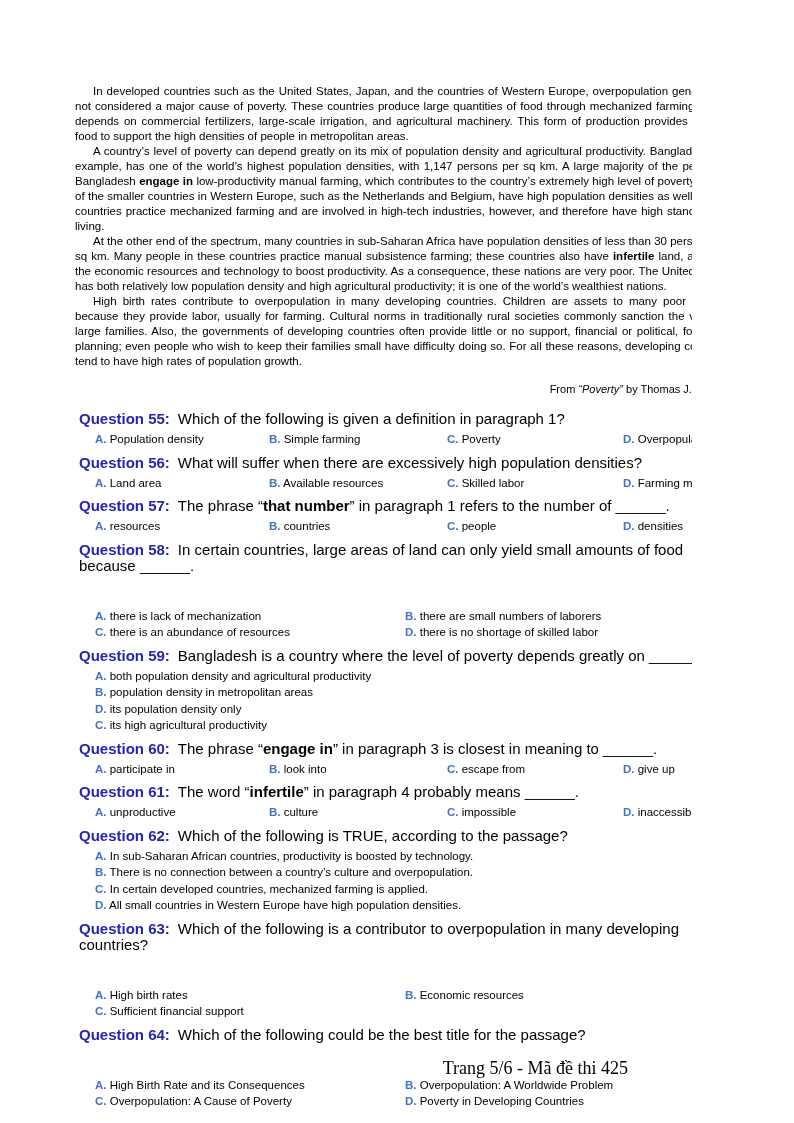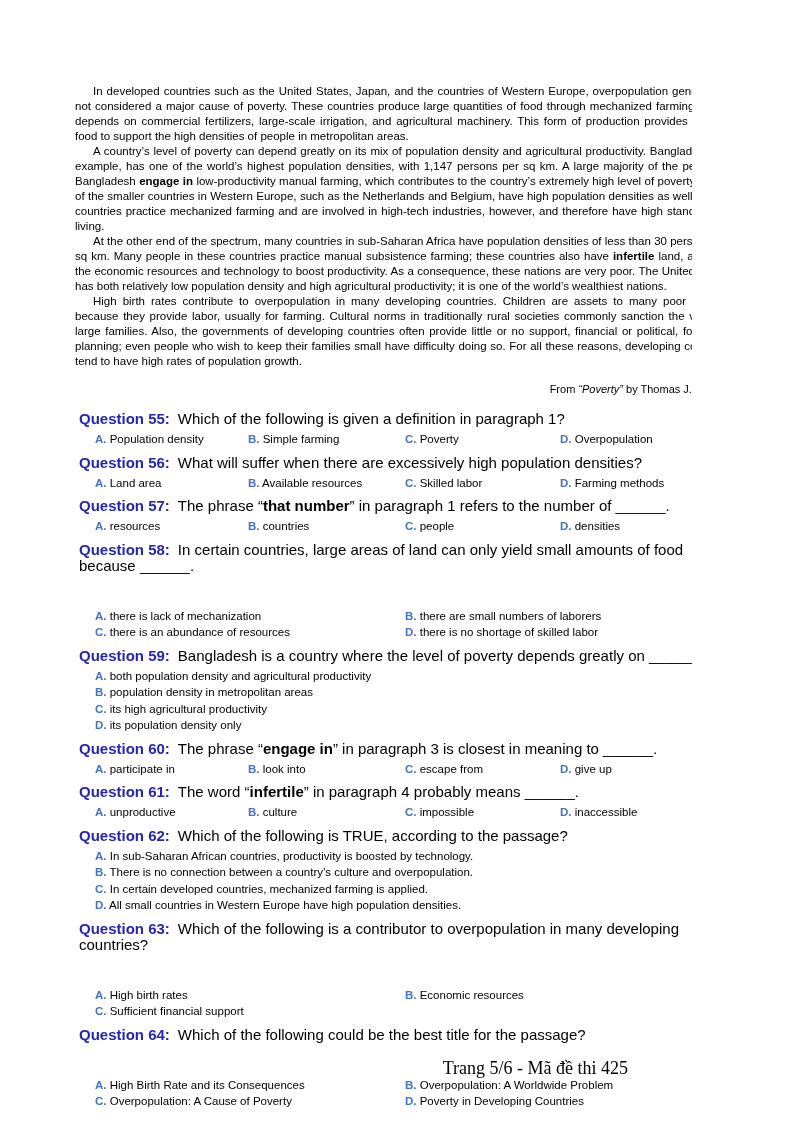--- a/index.html
+++ b/index.html
@@ -39,21 +39,21 @@
   .qlabel {
     font-weight:bold;
     color:#2525b0;
     margin-right:8px;
   }
   .options {
     padding-left:20px;
     font-size:11.5px;
     line-height:16.5px;
   }
-  .options.four { display:grid; grid-template-columns:153px 157px 155px 1fr; }
+  .options.four { display:grid; grid-template-columns:153px 157px 155px 1fr;gap:21px; }
   .options.two  { display:grid; grid-template-columns:310px 1fr;margin-top:34px; }
   .options.one  { display:block; }
   .opt { white-space:nowrap; overflow:visible; }
   .letter {
     font-weight:bold;
     color:#4472c4;
   }
   .footer {
     position:absolute;
     top:1058px;
@@ -110,22 +110,22 @@
             <div class="opt"><span class="letter">B.</span><span> there are small numbers of laborers</span></div>
             <div class="opt"><span class="letter">C.</span><span> there is an abundance of resources</span></div>
             <div class="opt"><span class="letter">D.</span><span> there is no shortage of skilled labor</span></div>
           </div>
         </div>
         <div class="question">
           <p class="stem"><span class="qlabel">Question 59:</span><span>Bangladesh is a country where the level of poverty depends greatly on ______.</span></p>
           <div class="options one">
             <div class="opt"><span class="letter">A.</span><span> both population density and agricultural productivity</span></div>
             <div class="opt"><span class="letter">B.</span><span> population density in metropolitan areas</span></div>
+            <div class="opt"><span class="letter">D.</span><span> its population density only</span></div>
             <div class="opt"><span class="letter">C.</span><span> its high agricultural productivity</span></div>
-            <div class="opt"><span class="letter">D.</span><span> its population density only</span></div>
           </div>
         </div>
         <div class="question">
           <p class="stem"><span class="qlabel">Question 60:</span><span>The phrase “</span><b>engage in</b><span>” in paragraph 3 is closest in meaning to ______.</span></p>
           <div class="options four">
             <div class="opt"><span class="letter">A.</span><span> participate in</span></div>
             <div class="opt"><span class="letter">B.</span><span> look into</span></div>
             <div class="opt"><span class="letter">C.</span><span> escape from</span></div>
             <div class="opt"><span class="letter">D.</span><span> give up</span></div>
           </div>

